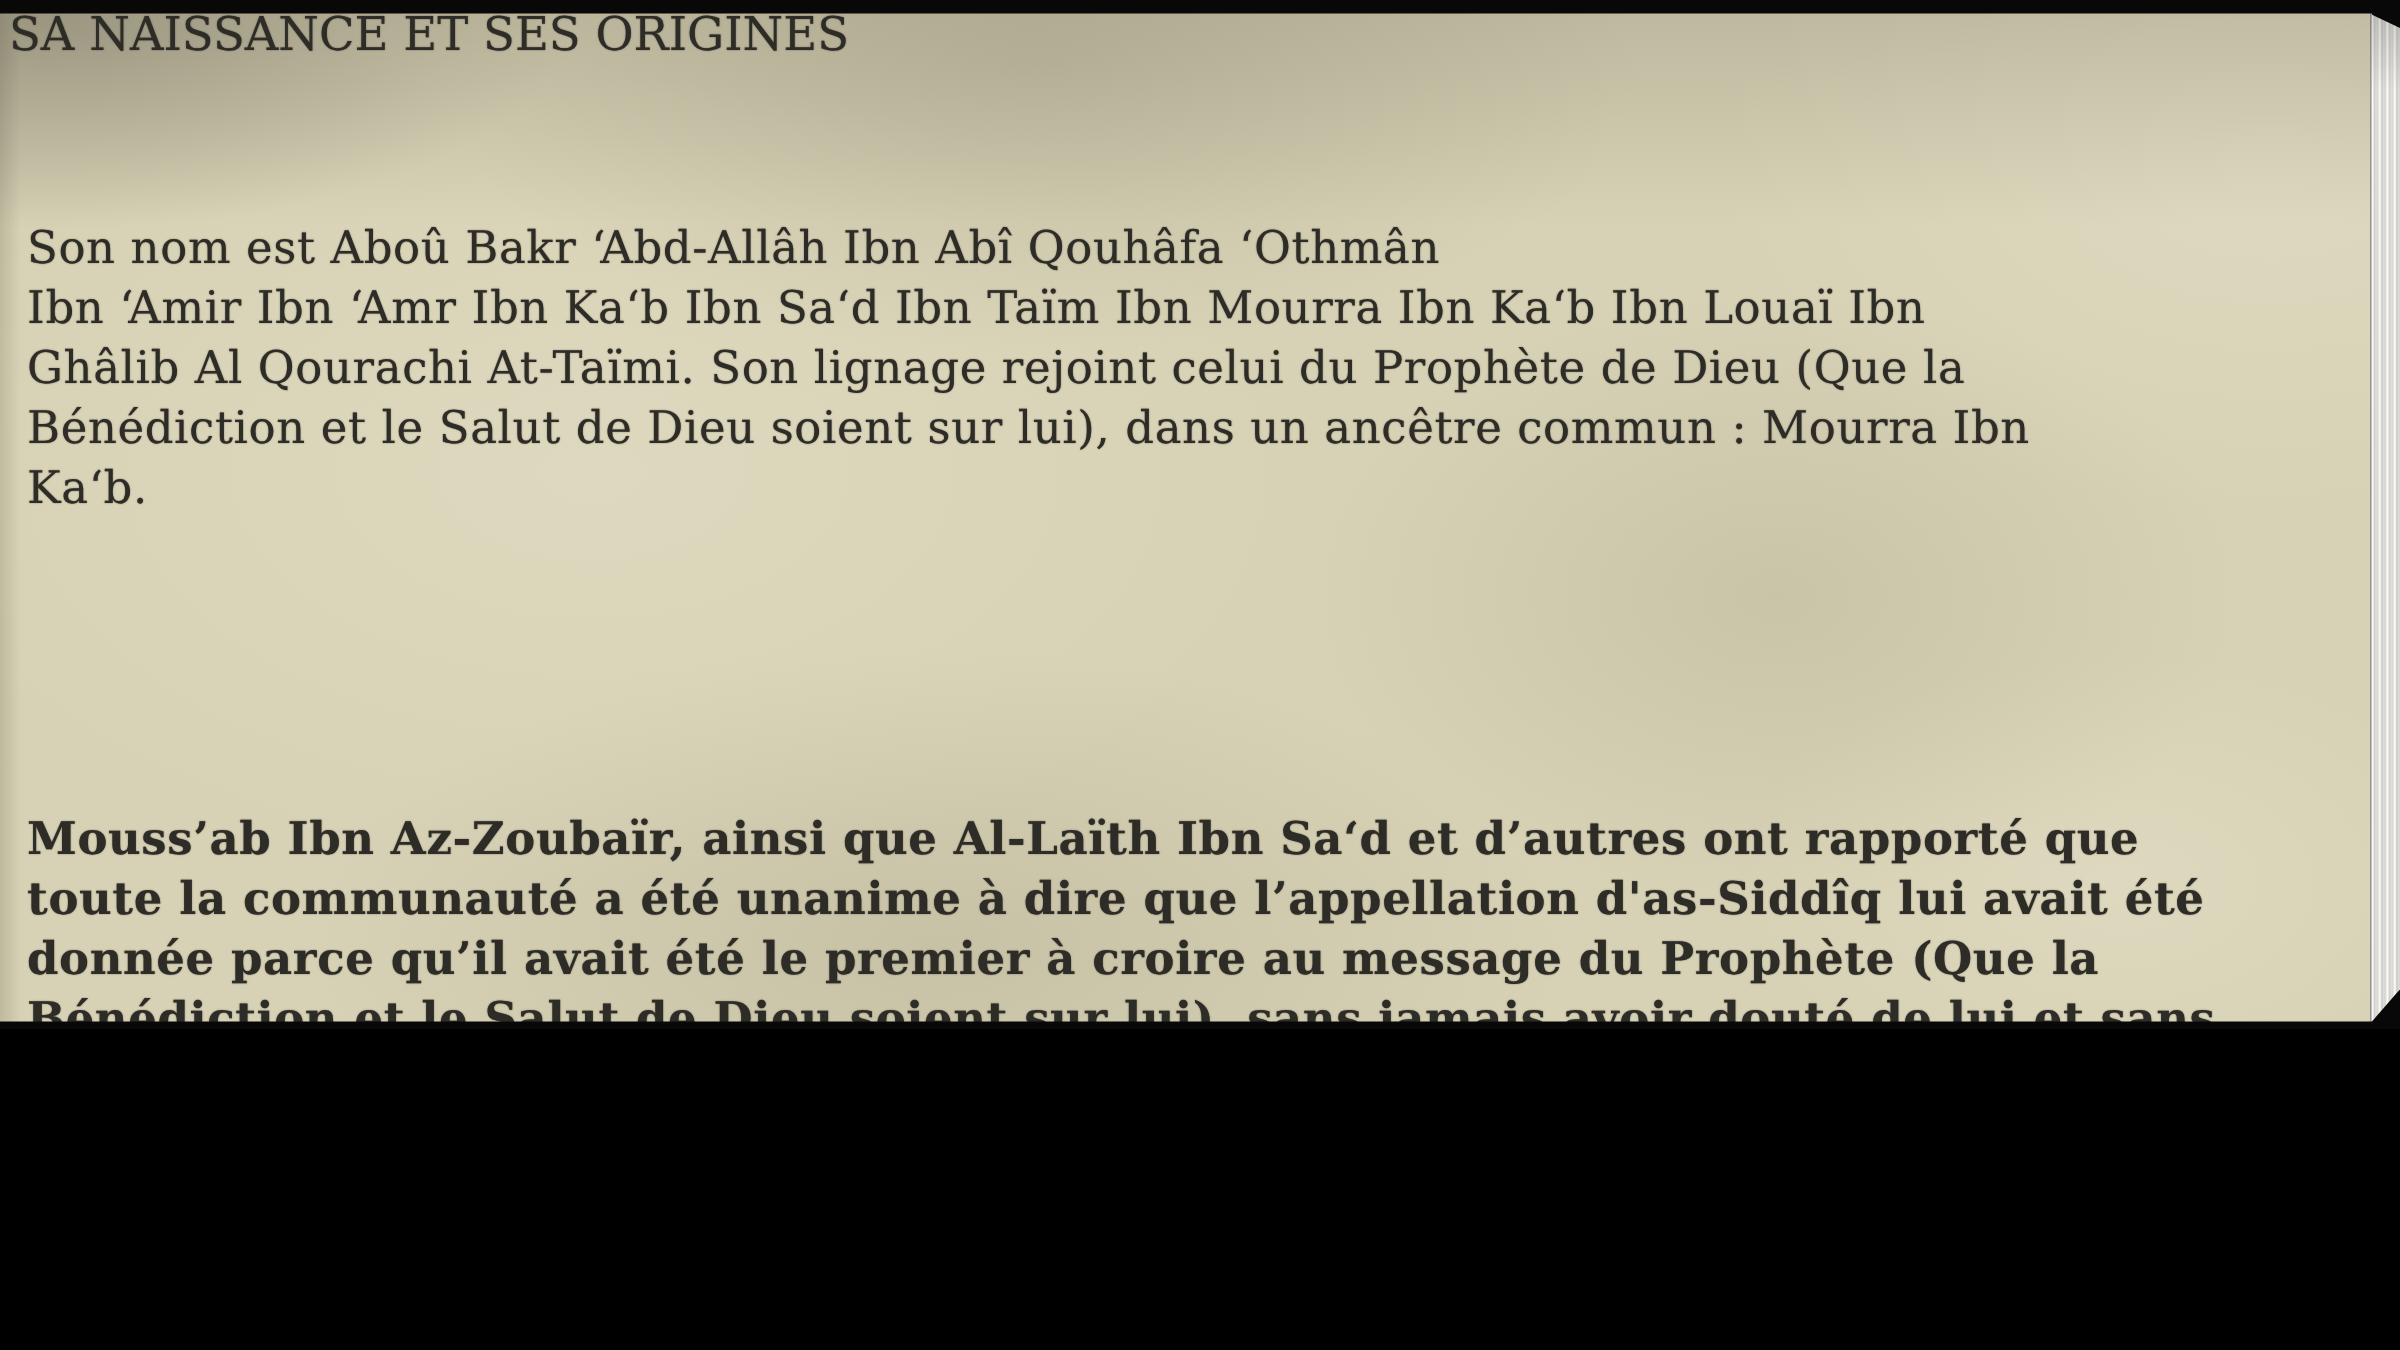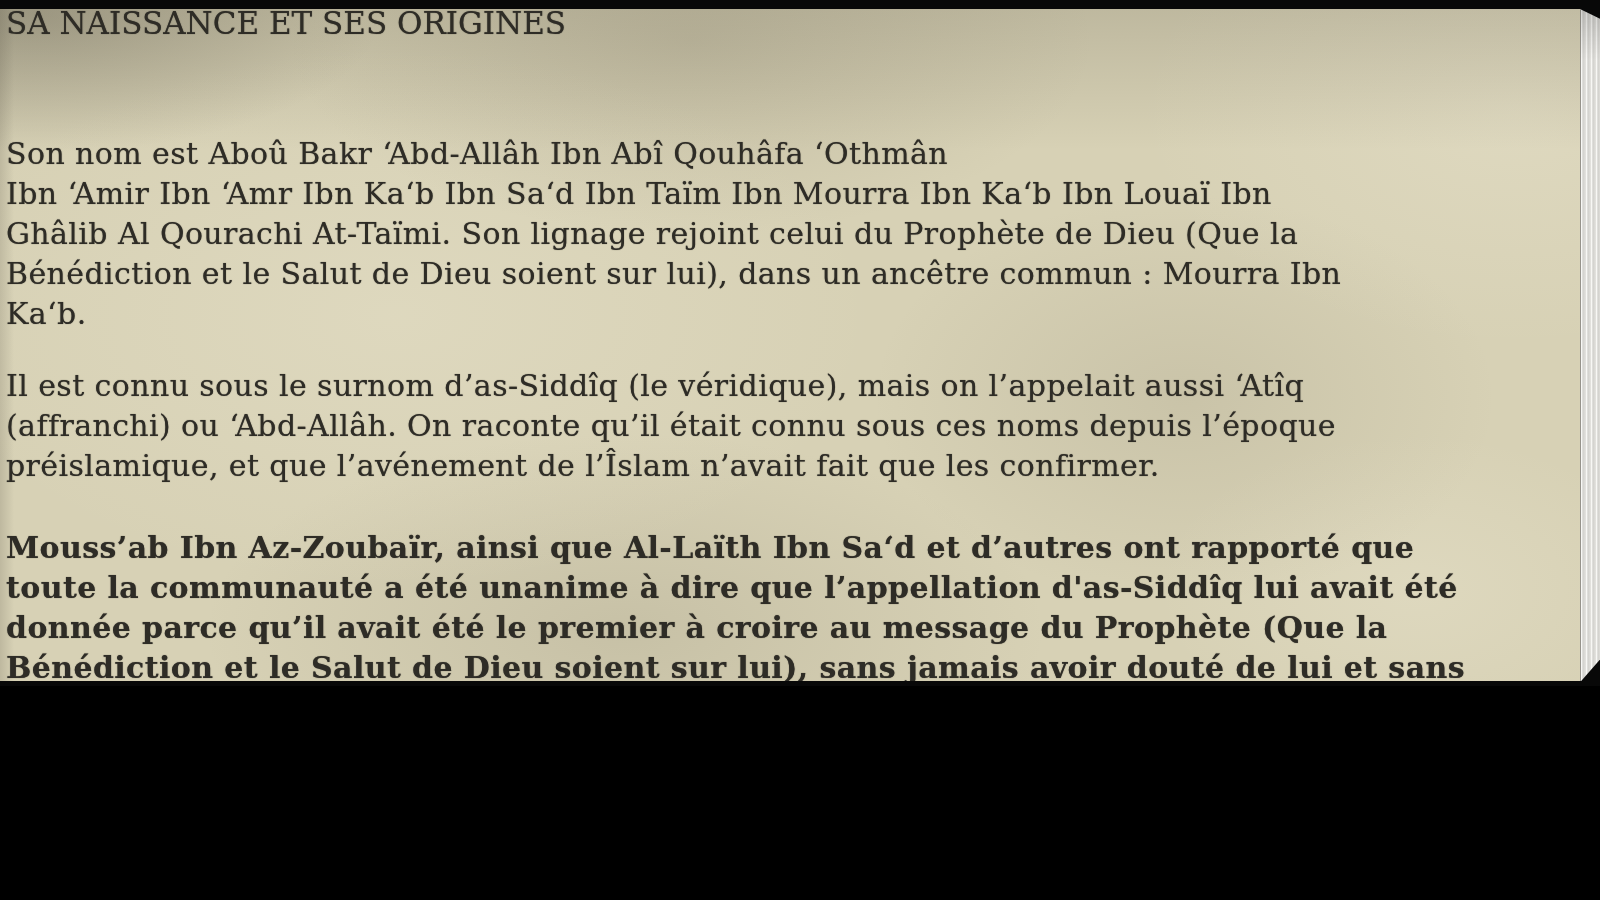--- a/index.html
+++ b/index.html
@@ -45,21 +45,21 @@
     font-weight: normal;
     line-height: 42px;
     white-space: pre;
     overflow: hidden;
     text-shadow: 0 0 1px rgba(46,44,38,0.75);
   }
   .para {
     position: absolute;
     left: 6px;
     right: 66px;
-    margin: 0;
+    margin: 12px;
     font-size: 30px;
     line-height: 40px;
     letter-spacing: 0.4px;
     white-space: pre;
     overflow: hidden;
     text-shadow: 0 0 1px rgba(46,44,38,0.7);
   }
   .para.p1 { top: 134px; }
   .para.p2 { top: 366px; }
   .para.p3 { top: 528px; font-weight: bold; }
@@ -150,23 +150,20 @@
 
   <div class="paper">
     <h1 class="heading">SA NAISSANCE ET SES ORIGINES</h1>
 
     <p class="para p1">Son nom est Aboû Bakr ‘Abd-Allâh Ibn Abî Qouhâfa ‘Othmân
 Ibn ‘Amir Ibn ‘Amr Ibn Ka‘b Ibn Sa‘d Ibn Taïm Ibn Mourra Ibn Ka‘b Ibn Louaï Ibn
 Ghâlib Al Qourachi At-Taïmi. Son lignage rejoint celui du Prophète de Dieu (Que la
 Bénédiction et le Salut de Dieu soient sur lui), dans un ancêtre commun : Mourra Ibn
 Ka‘b.</p>
 
-    <p class="para p2">Il est connu sous le surnom d’as-Siddîq (le véridique), mais on l’appelait aussi ‘Atîq
-(affranchi) ou ‘Abd-Allâh. On raconte qu’il était connu sous ces noms depuis l’époque
-préislamique, et que l’avénement de l’Îslam n’avait fait que les confirmer.</p>
 
     <p class="para p3">Mouss’ab Ibn Az-Zoubaïr, ainsi que Al-Laïth Ibn Sa‘d et d’autres ont rapporté que
 toute la communauté a été unanime à dire que l’appellation d'as-Siddîq lui avait été
 donnée parce qu’il avait été le premier à croire au message du Prophète (Que la
 Bénédiction et le Salut de Dieu soient sur lui), sans jamais avoir douté de lui et sans
 que sa foi ait jamais fléchi, depuis son adhésion. Il a pris des positions remarquables,
 et n’a jamais remis en cause les dires du Messager de Dieu ; ce fut surtout évident à l’
 occasion de l’événement d’al issrâ’ wa-l-mi‘râj (le voyage nocturne et l’ascension).</p>
 
     <div class="statusbar">

